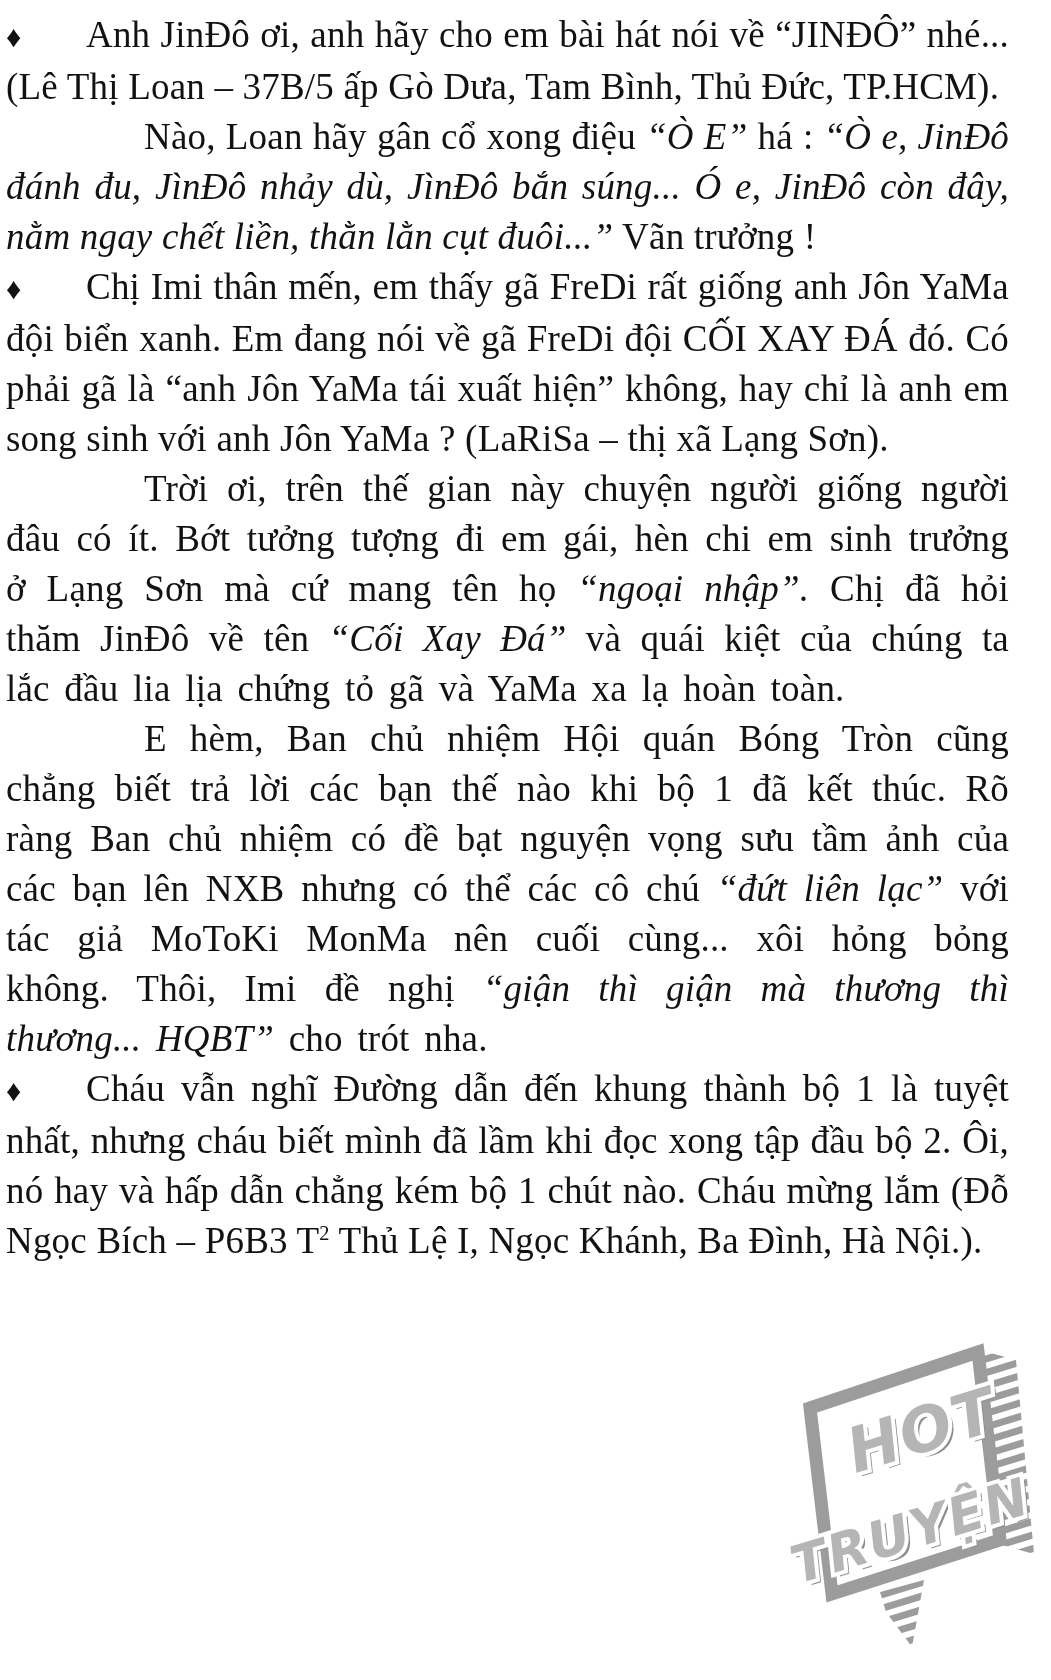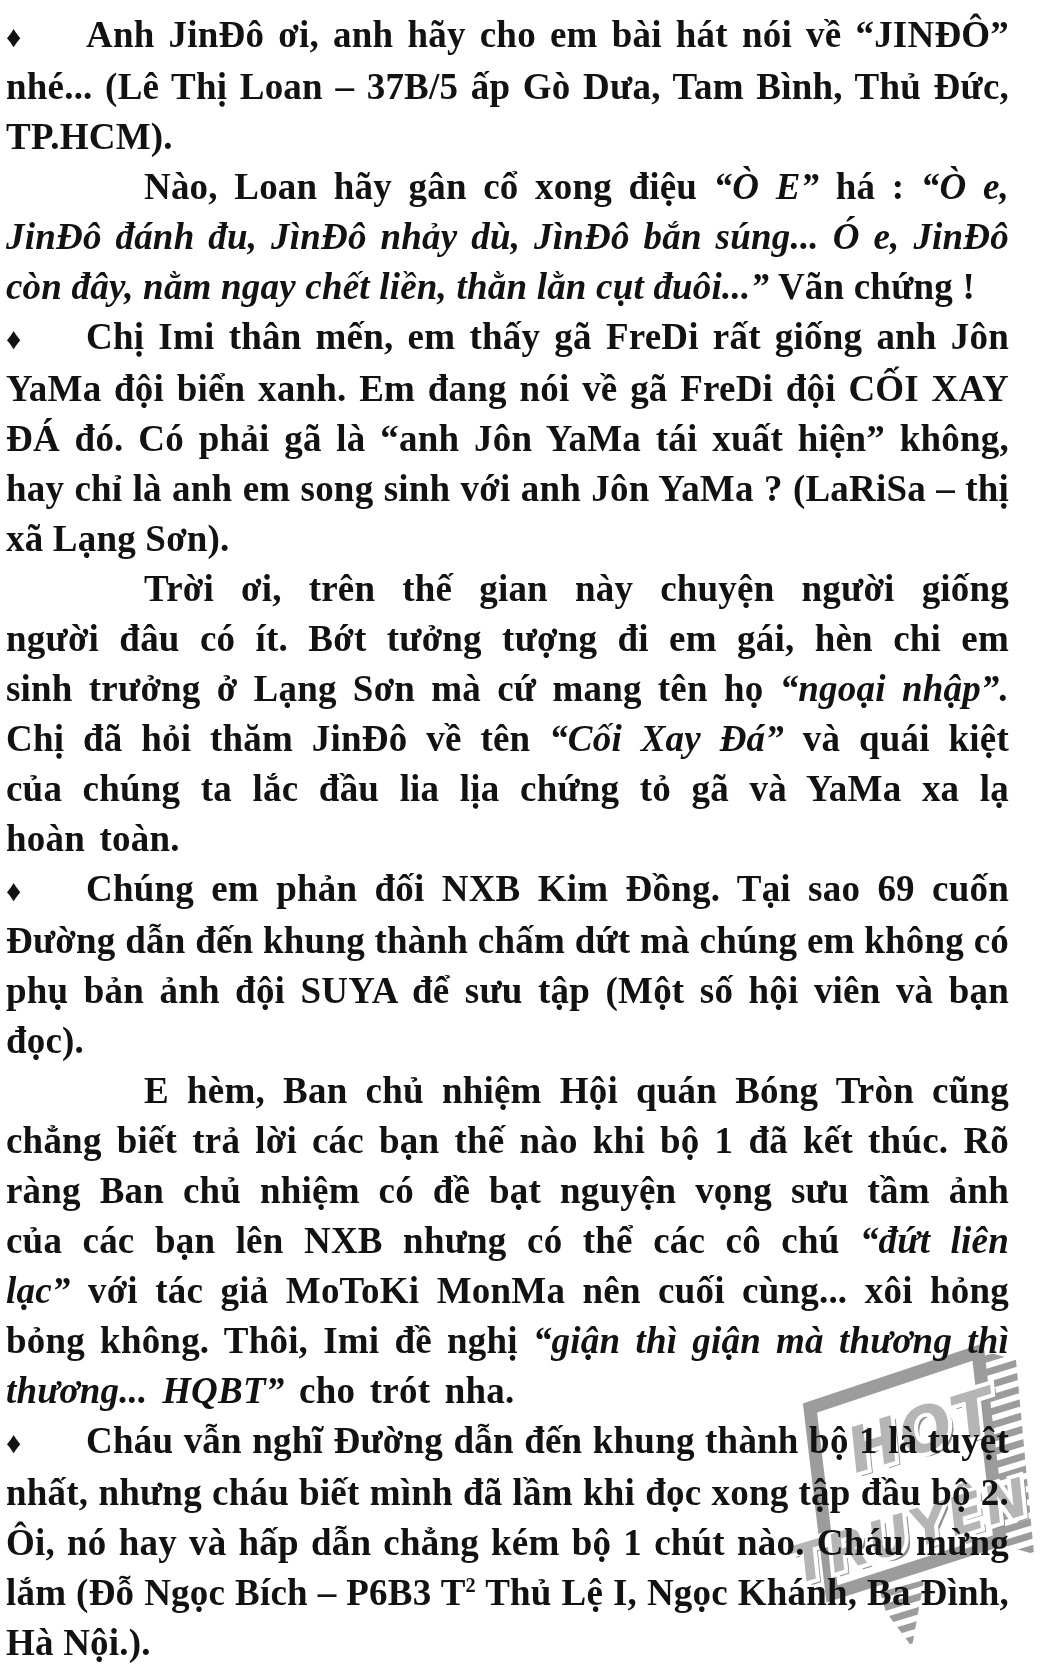--- a/index.html
+++ b/index.html
@@ -13,21 +13,20 @@
   }
   .page {
     position: relative;
     width: 1051px; height: 1680px;
     background: #ffffff;
   }
   .content {
     position: relative;
     z-index: 1;
     padding: 10px 42px 0 6px;
-    font-weight: bold;
   }
   .content p {
     margin: 0;
     font-size: 37px;
     line-height: 50px;
     text-align: justify;
     letter-spacing: 0.2px;
   }
   .para-indent { text-indent: 138px; }
   .para-bullet { text-indent: 0; }
@@ -88,21 +87,20 @@
 
     <text class="wm-shadow" x="86" y="152" font-size="62" transform="rotate(-17 130 150)">HOT</text>
     <text class="wm-word" x="82" y="147" font-size="62" transform="rotate(-17 130 150)">HOT</text>
 
     <text class="wm-shadow" x="24" y="248" font-size="52" transform="rotate(-17 120 238)">TRUYỆN</text>
     <text class="wm-word" x="20" y="243" font-size="52" transform="rotate(-17 120 238)">TRUYỆN</text>
   </svg>
 
   <div class="content" id="text-column">
       <p class="para-bullet"><span class="bullet-glyph">♦</span><span class="run-regular">Anh JinĐô ơi, anh hãy cho em bài hát nói về “JINĐÔ” nhé... (Lê Thị Loan – 37B/5 ấp Gò Dưa, Tam Bình, Thủ Đức, TP.HCM).</span></p>
-      <p class="para-indent"><span class="run-regular">Nào, Loan hãy gân cổ xong điệu </span><span class="run-italic">“Ò E”</span><span class="run-regular"> há : </span><span class="run-italic">“Ò e, JinĐô đánh đu, JìnĐô nhảy dù, JìnĐô bắn súng... Ó e, JinĐô còn đây, nằm ngay chết liền, thằn lằn cụt đuôi...”</span><span class="run-regular"> Vãn chứng !</span></p>
+      <p class="para-indent"><span class="run-regular">Nào, Loan hãy gân cổ xong điệu </span><span class="run-italic">“Ò E”</span><span class="run-regular"> há : </span><span class="run-italic">“Ò e, JinĐô đánh đu, JìnĐô nhảy dù, JìnĐô bắn súng... Ó e, JinĐô còn đây, nằm ngay chết liền, thằn lằn cụt đuôi...”</span><span class="run-regular"> Vãn trưởng !</span></p>
       <p class="para-bullet"><span class="bullet-glyph">♦</span><span class="run-regular">Chị Imi thân mến, em thấy gã FreDi rất giống anh Jôn YaMa đội biển xanh. Em đang nói về gã FreDi đội CỐI XAY ĐÁ đó. Có phải gã là “anh Jôn YaMa tái xuất hiện” không, hay chỉ là anh em song sinh với anh Jôn YaMa ? (LaRiSa – thị xã Lạng Sơn).</span></p>
       <p class="para-indent spread"><span class="run-regular">Trời ơi, trên thế gian này chuyện người giống người đâu có ít. Bớt tưởng tượng đi em gái, hèn chi em sinh trưởng ở Lạng Sơn mà cứ mang tên họ </span><span class="run-italic">“ngoại nhập”.</span><span class="run-regular"> Chị đã hỏi thăm JinĐô về tên </span><span class="run-italic">“Cối Xay Đá”</span><span class="run-regular"> và quái kiệt của chúng ta lắc đầu lia lịa chứng tỏ gã và YaMa xa lạ hoàn toàn.</span></p>
-      <p class="para-bullet"><span class="bullet-glyph">♦</span><span class="run-regular">Chúng em phản đối NXB Kim Đồng. Tại sao 69 cuốn Đường dẫn đến khung thành chấm dứt mà chúng em không có phụ bản ảnh đội SUYA để sưu tập (Một số hội viên và bạn đọc).</span></p>
       <p class="para-indent spread"><span class="run-regular">E hèm, Ban chủ nhiệm Hội quán Bóng Tròn cũng chẳng biết trả lời các bạn thế nào khi bộ 1 đã kết thúc. Rõ ràng Ban chủ nhiệm có đề bạt nguyện vọng sưu tầm ảnh của các bạn lên NXB nhưng có thể các cô chú </span><span class="run-italic">“đứt liên lạc”</span><span class="run-regular"> với tác giả MoToKi MonMa nên cuối cùng... xôi hỏng bỏng không. Thôi, Imi đề nghị </span><span class="run-italic">“giận thì giận mà thương thì thương... HQBT”</span><span class="run-regular"> cho trót nha.</span></p>
       <p class="para-bullet"><span class="bullet-glyph">♦</span><span class="run-regular">Cháu vẫn nghĩ Đường dẫn đến khung thành bộ 1 là tuyệt nhất, nhưng cháu biết mình đã lầm khi đọc xong tập đầu bộ 2. Ôi, nó hay và hấp dẫn chẳng kém bộ 1 chút nào. Cháu mừng lắm (Đỗ Ngọc Bích – P6B3 T</span><span class="run-sup">2</span><span class="run-regular"> Thủ Lệ I, Ngọc Khánh, Ba Đình, Hà Nội.).</span></p>
     </div>
 
 </div>
 
 </body></html>

